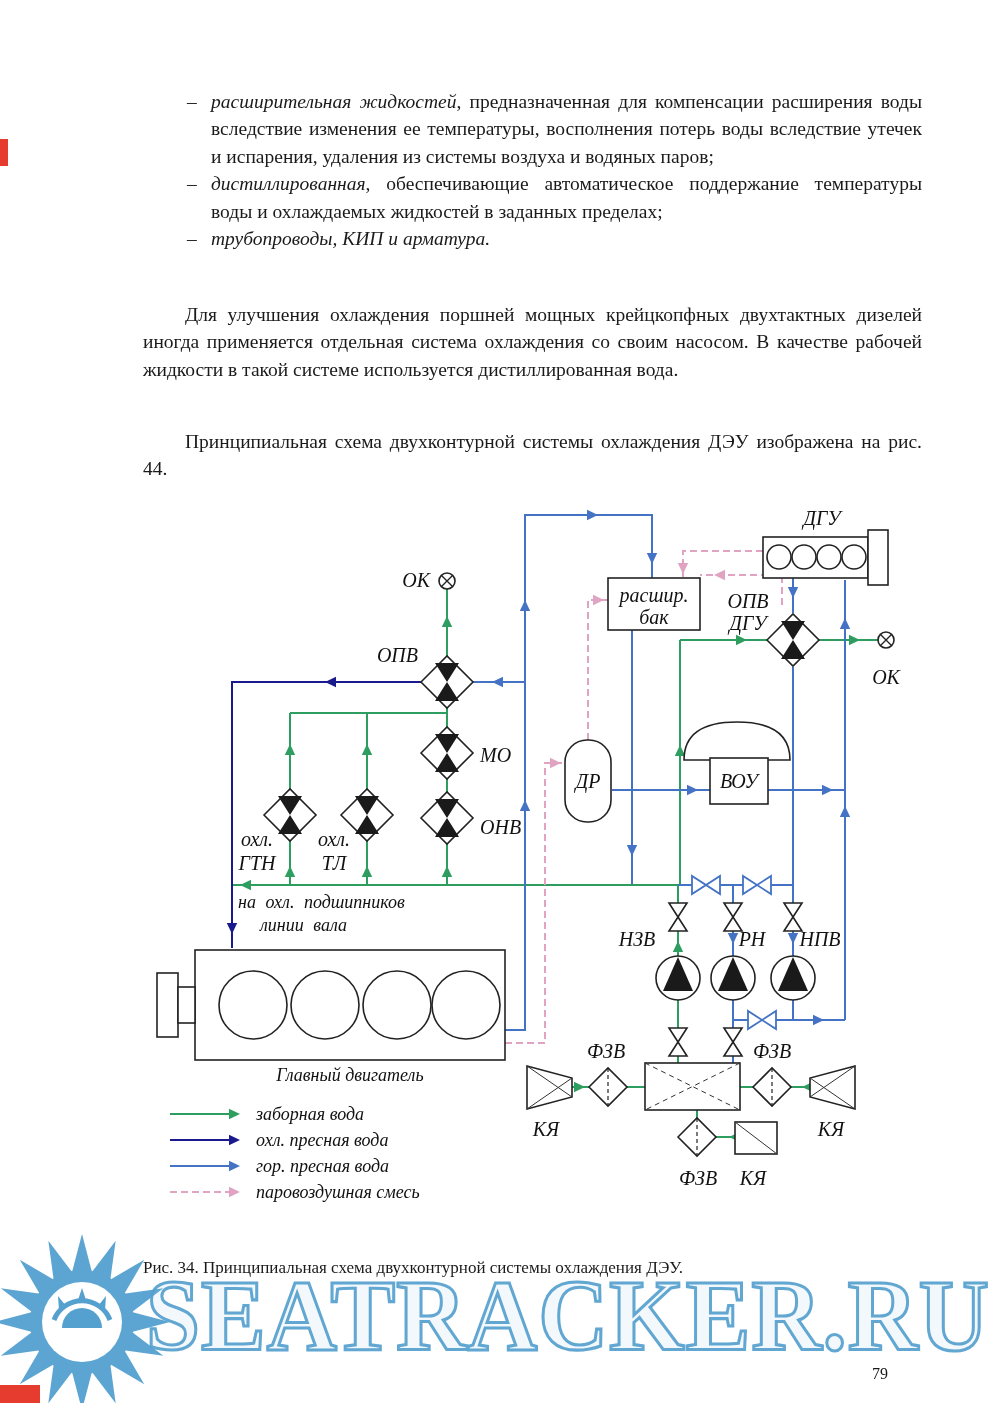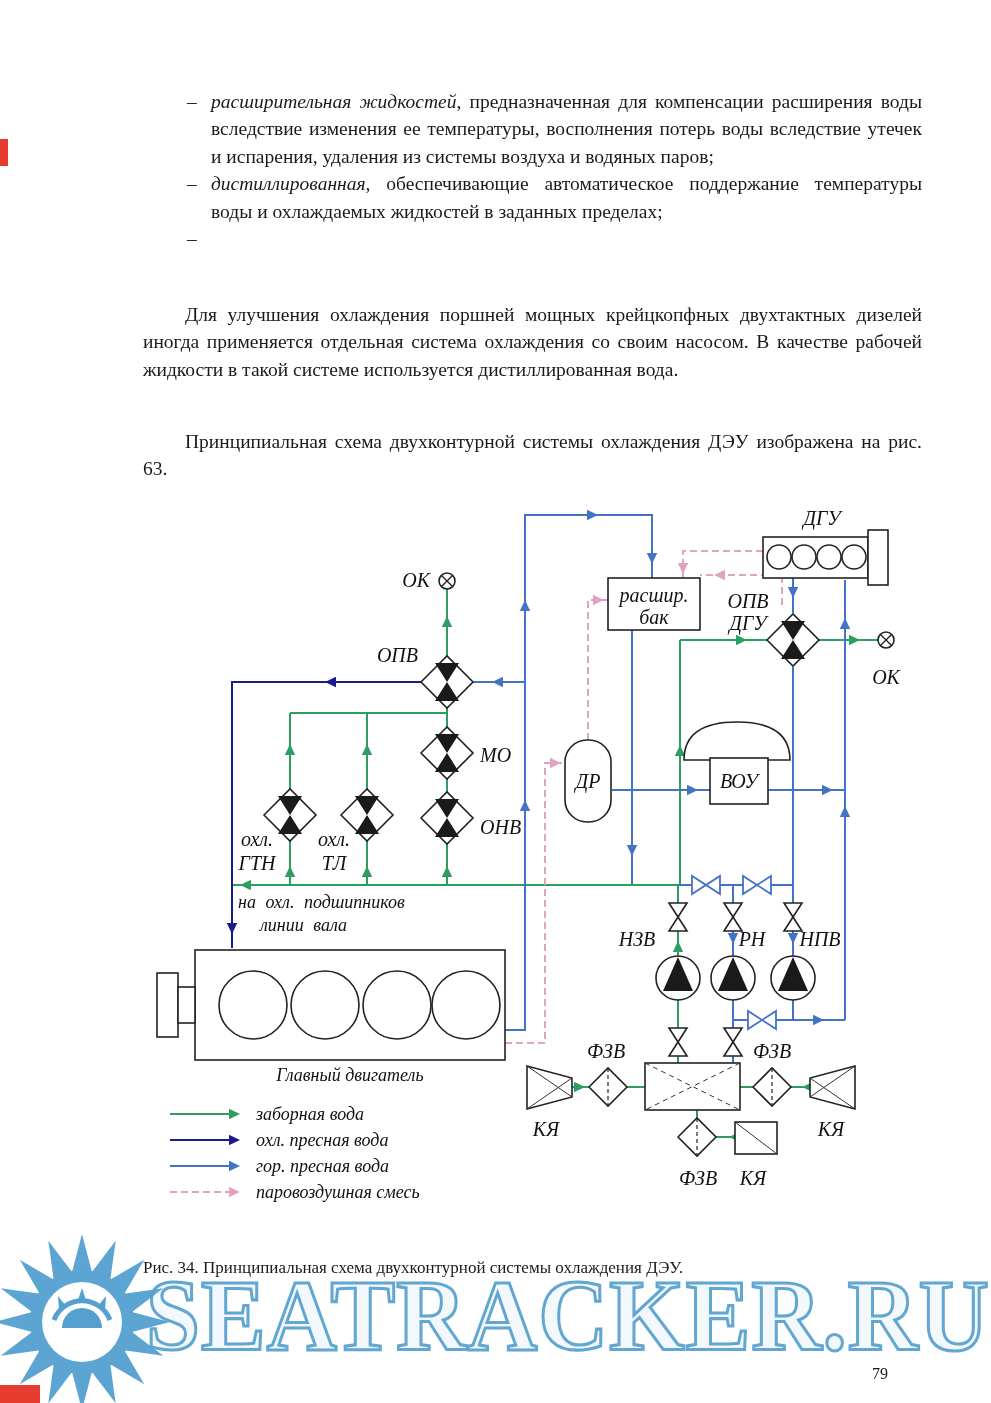--- a/index.html
+++ b/index.html
@@ -65,26 +65,26 @@
     <div class="bitem">
       <span class="dash">–</span>
       <i>расширительная жидкостей</i><span>, предназначенная для компенсации расширения воды вследствие изменения ее температуры, восполнения потерь воды вследствие утечек и испарения, удаления из системы воздуха и водяных паров;</span>
     </div>
     <div class="bitem">
       <span class="dash">–</span>
       <i>дистиллированная</i><span>, обеспечивающие автоматическое поддержание температуры воды и охлаждаемых жидкостей в заданных пределах;</span>
     </div>
     <div class="bitem">
       <span class="dash">–</span>
-      <span></span>
+      <i>трубопроводы, КИП и арматура.</i><span></span>
     </div>
   </div>
 
   <div class="para para1">Для улучшения охлаждения поршней мощных крейцкопфных двухтактных дизелей иногда применяется отдельная система охлаждения со своим насосом. В качестве рабочей жидкости в такой системе используется дистиллированная вода.</div>
-  <div class="para para2">Принципиальная схема двухконтурной системы охлаждения ДЭУ изображена на рис. 63.</div>
+  <div class="para para2">Принципиальная схема двухконтурной системы охлаждения ДЭУ изображена на рис. 44.</div>
 
   <svg class="fig" viewBox="0 0 991 1403">
     <defs>
       <path id="ah" d="M0 0 L5.2 11 L-5.2 11 Z"></path>
       <g id="hx">
         <path class="sym" d="M-26 0 L0 -26 L26 0 L0 26 Z"></path>
         <path class="blk" d="M0 0 L-12 -19 L12 -19 Z M0 0 L-12 19 L12 19 Z"></path>
       </g>
       <g id="pump">
         <circle class="sym" r="22"></circle>

